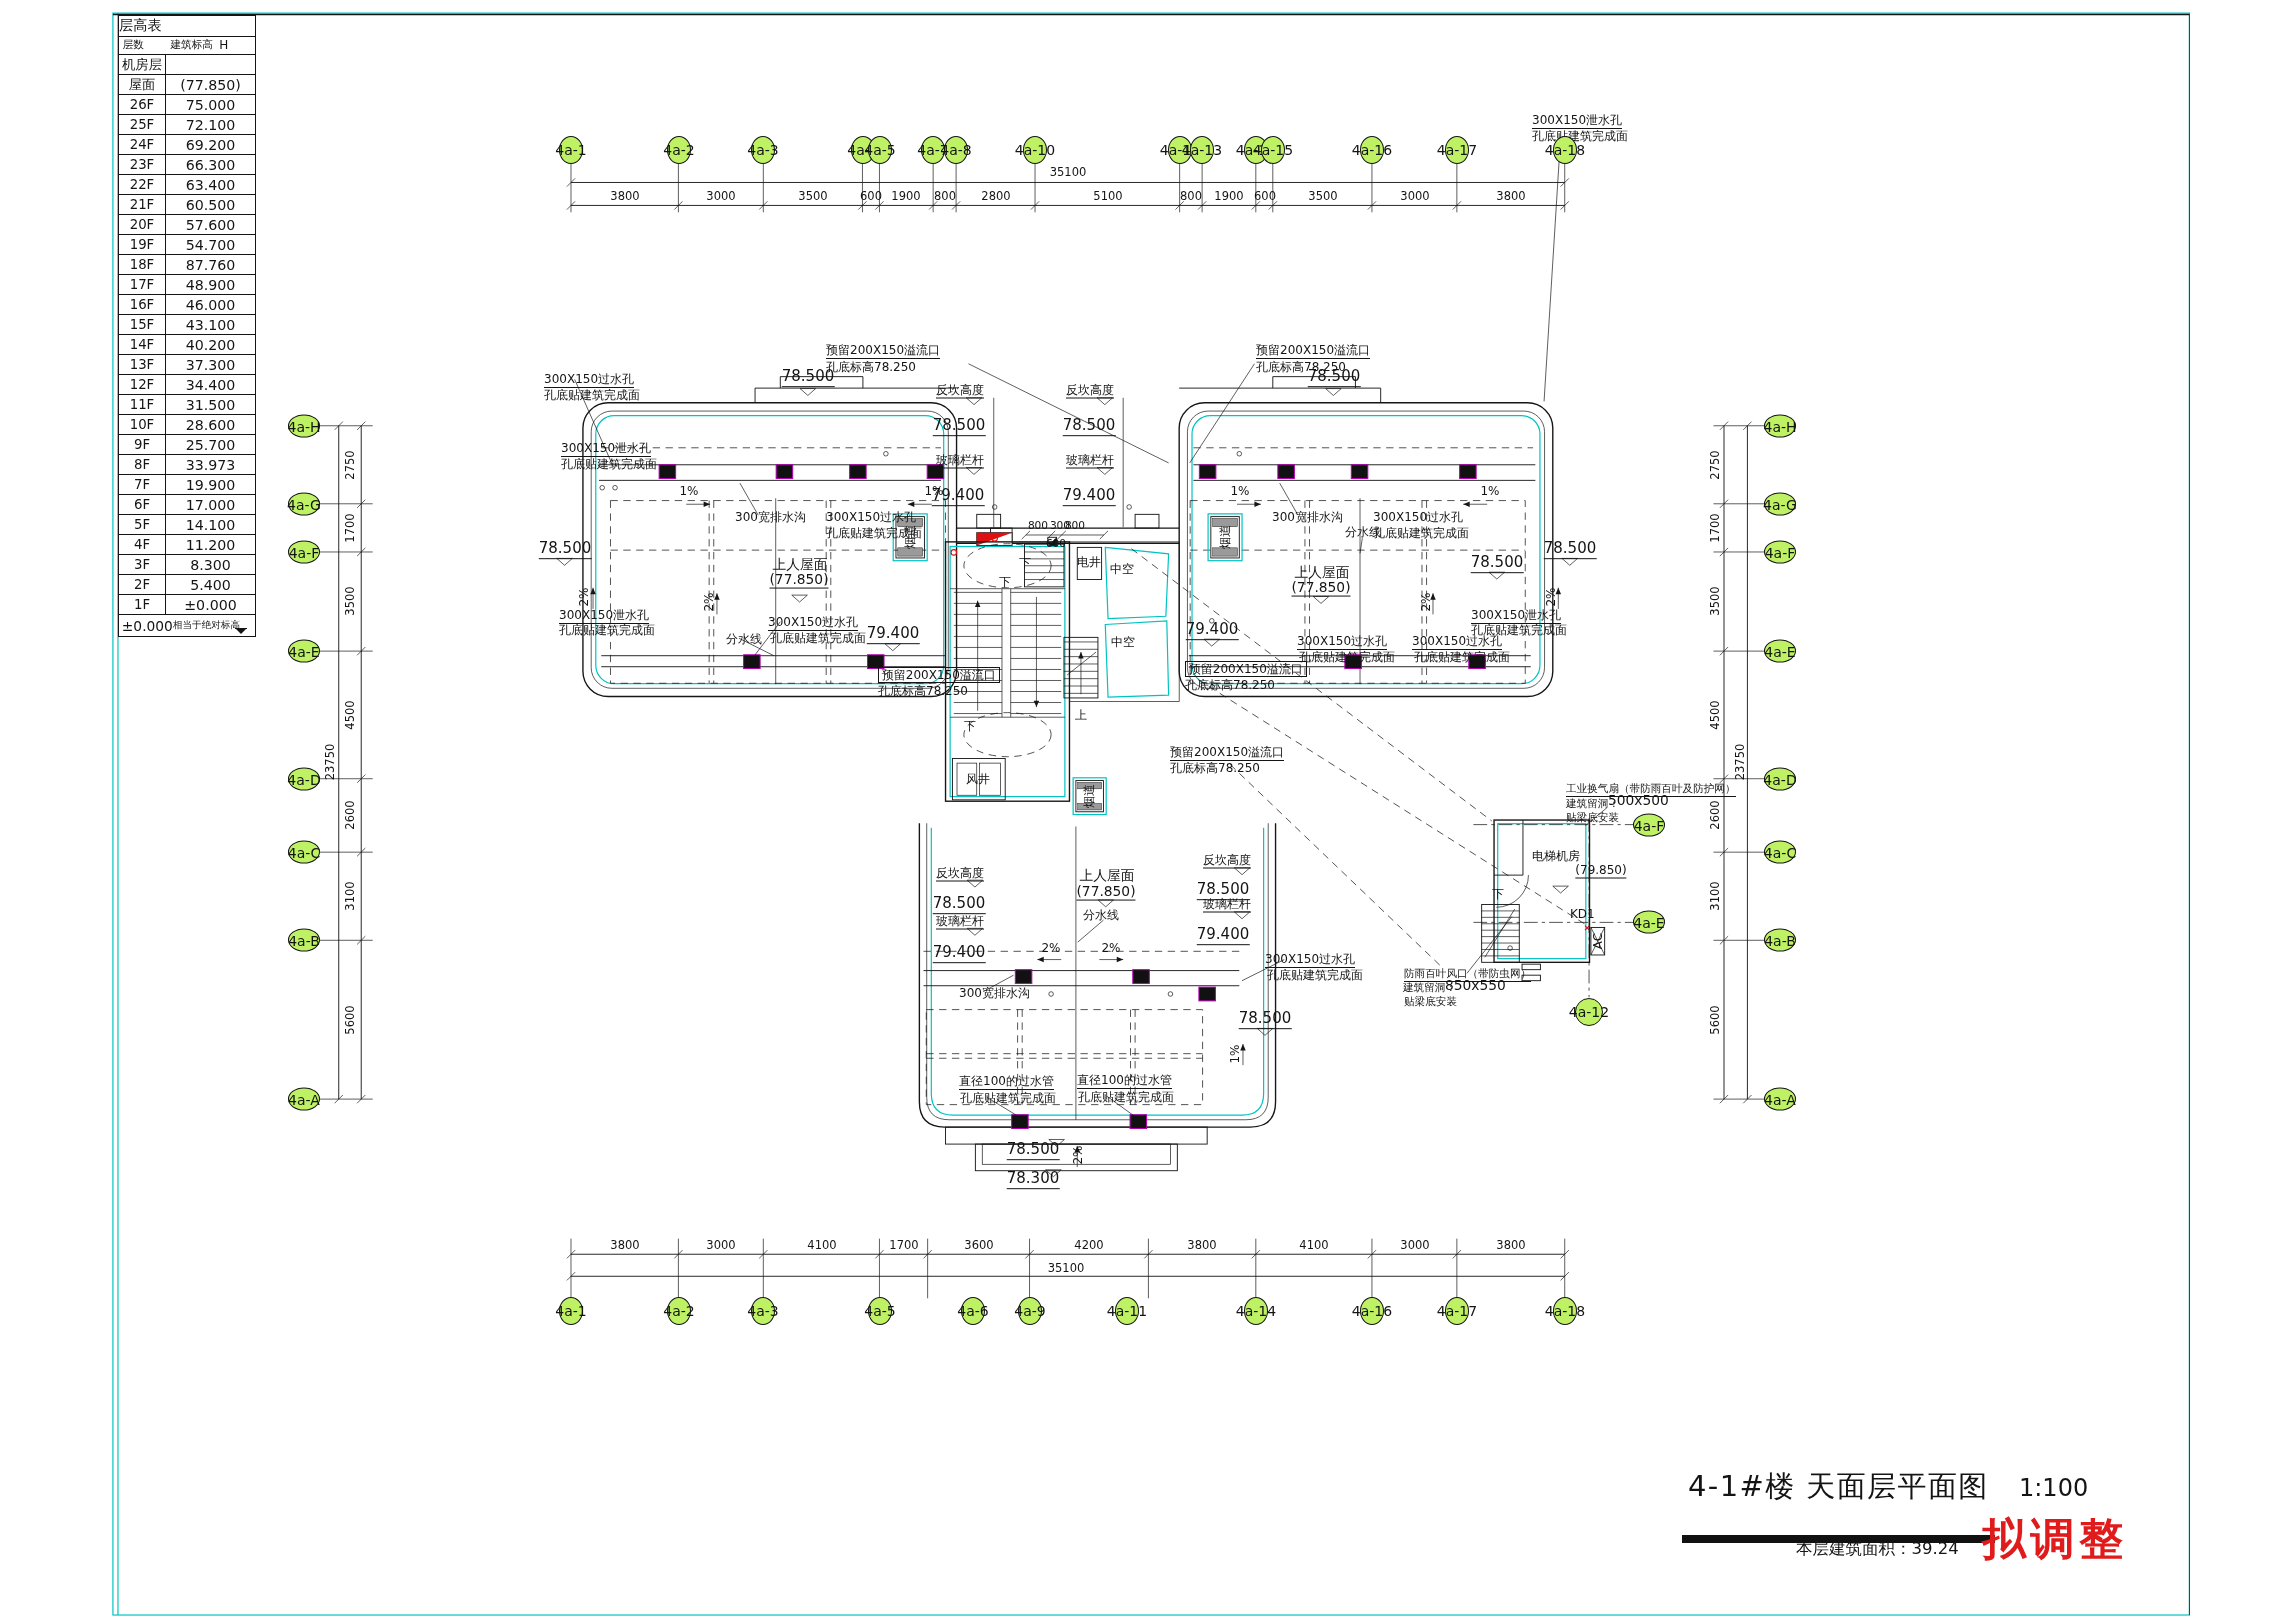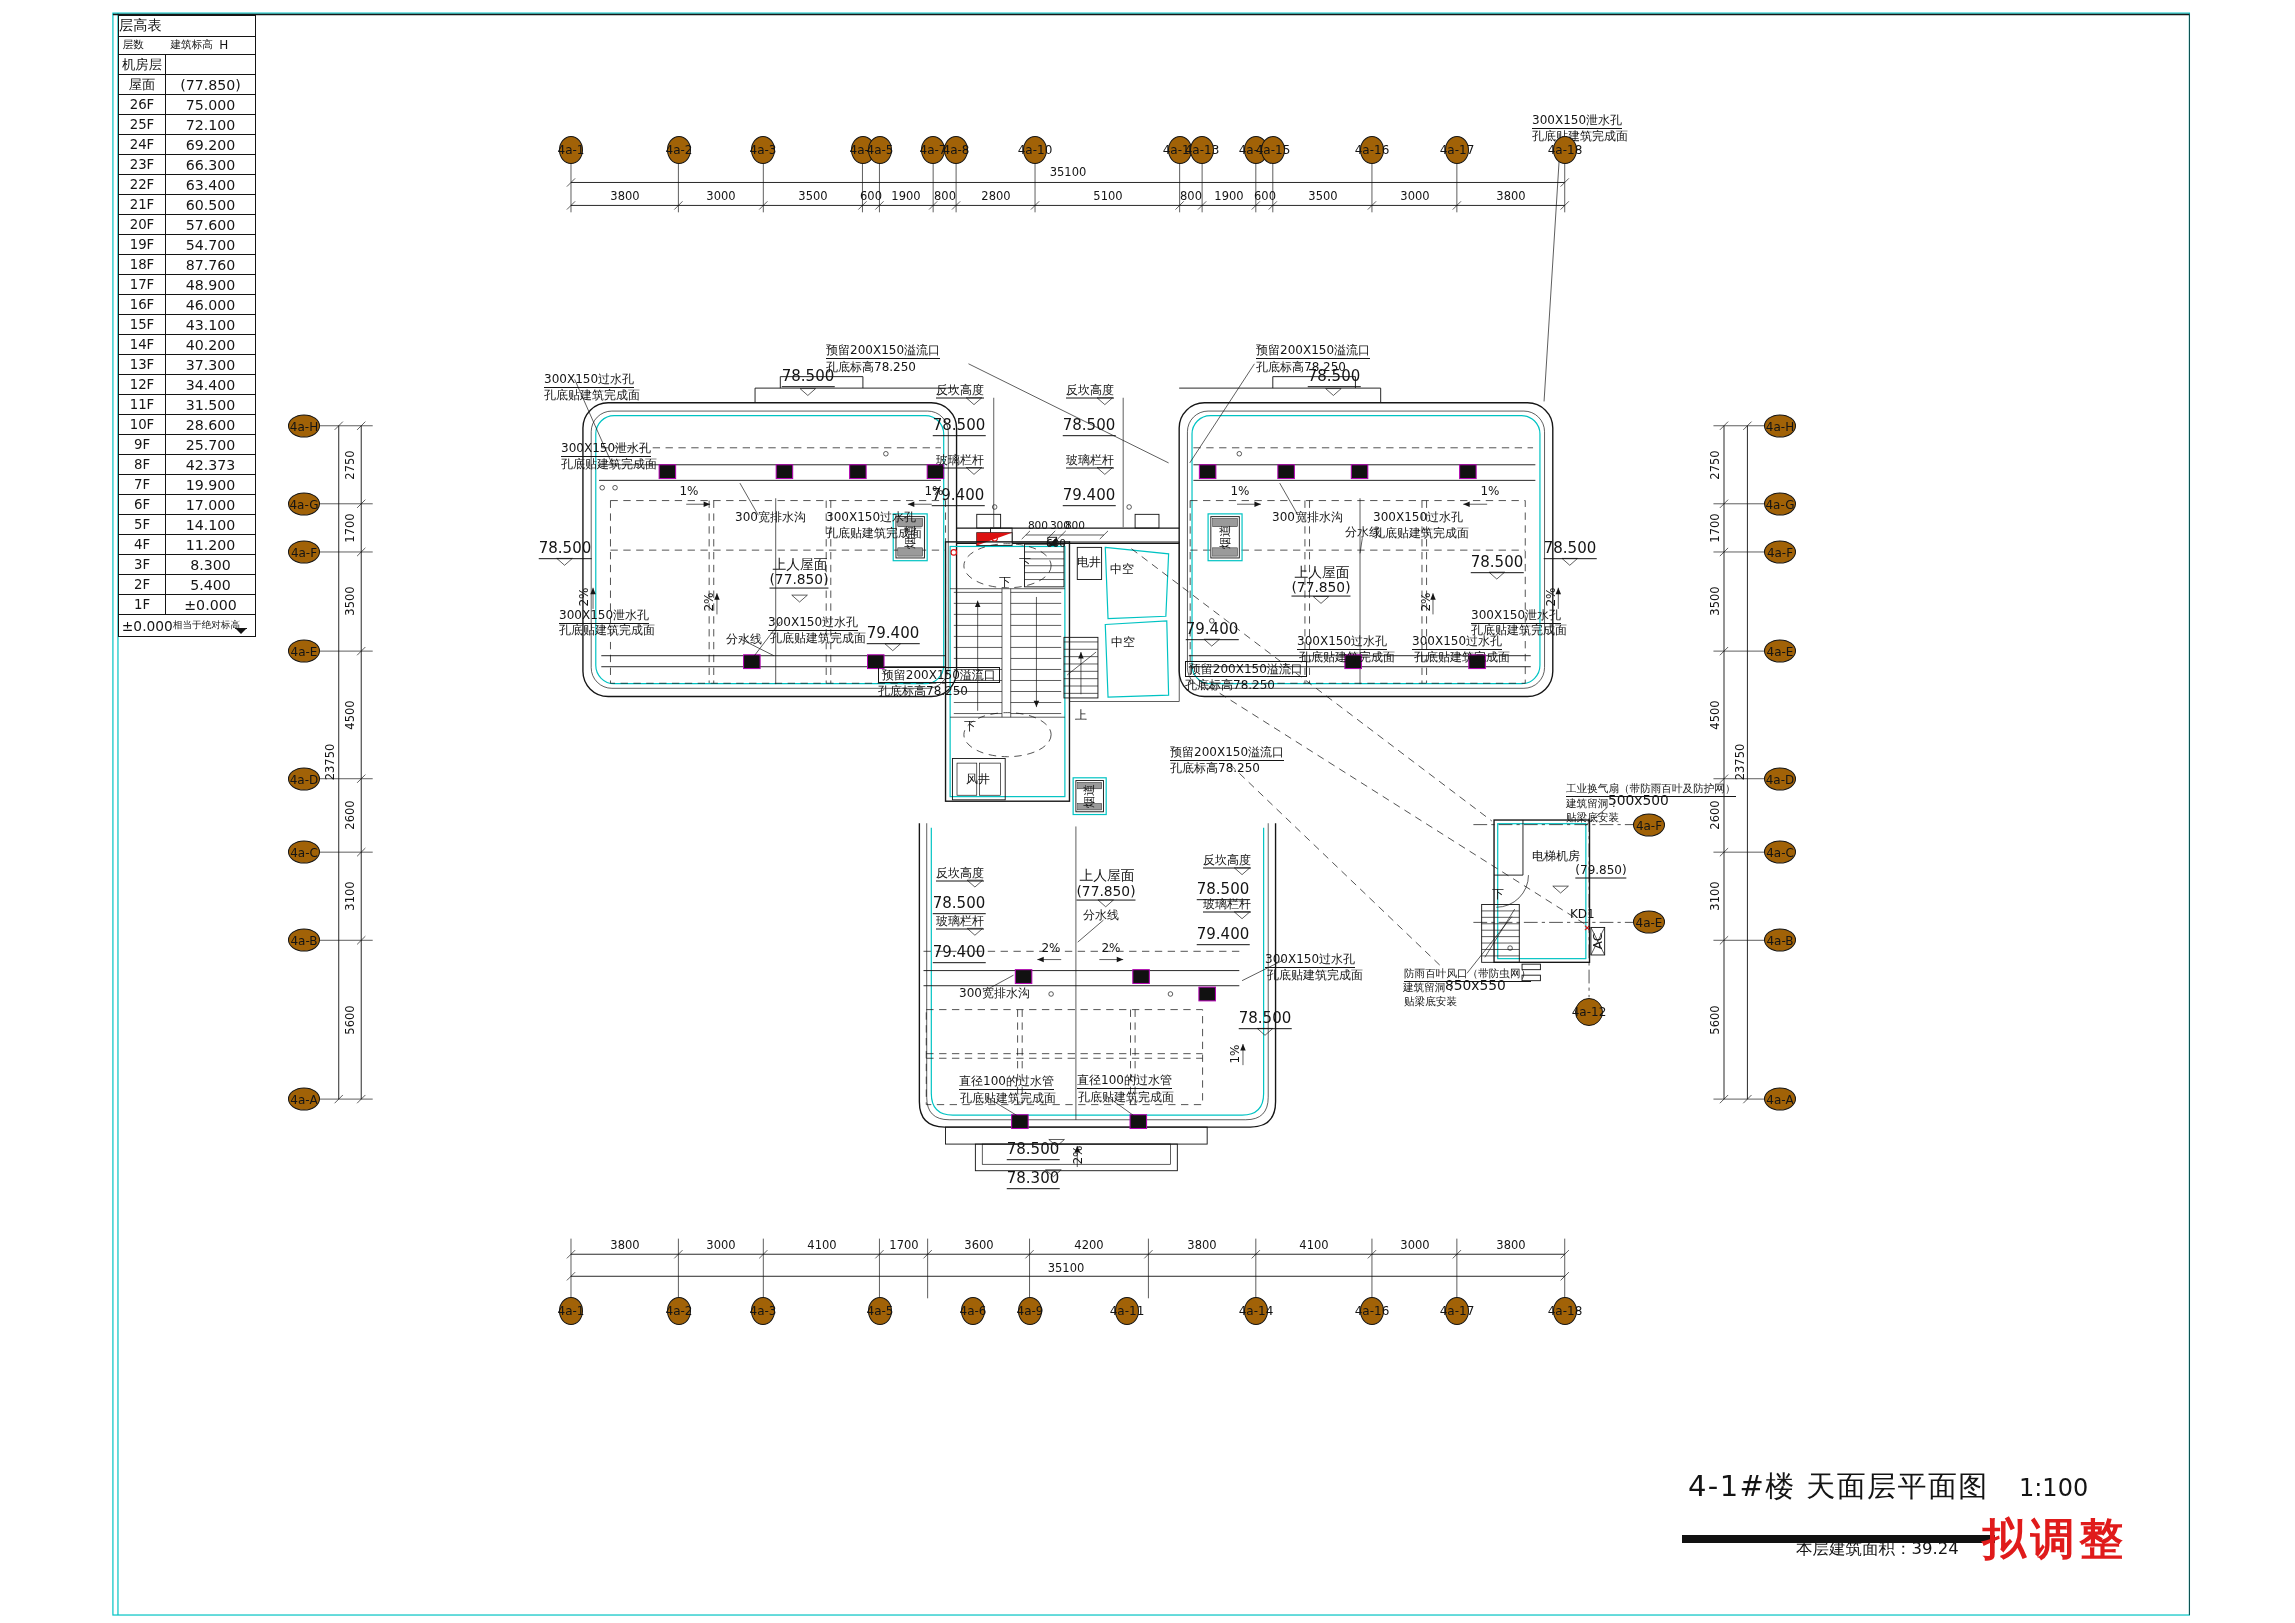--- a/index.html
+++ b/index.html
@@ -21,22 +21,22 @@
   .ann{position:absolute;font-size:12px;line-height:1.05;white-space:nowrap;color:#141414;z-index:5;}
   .c{transform:translate(-50%,-50%);}
   .r{transform:translate(-50%,-50%) rotate(-90deg);}
   .u{border-bottom:1.1px solid #141414;padding-bottom:1.4px;}
   .b{border:1.1px solid #141414;padding:0.9px 2.8px;}
   .lvl{font-size:15px;border-bottom:1.1px solid #141414;padding-bottom:0.9px;}
   .big{font-size:13.8px;}
   .sm{font-size:10.6px;}
   .dimtxt{position:absolute;font-size:11.5px;white-space:nowrap;z-index:5;transform:translate(-50%,-50%);}
   .rot{transform:translate(-50%,-50%) rotate(-90deg);}
-  .bubble{position:absolute;border:1.2px solid #141414;border-radius:50%;background:#a16207;
-          display:flex;align-items:center;justify-content:center;font-size:12px;
+  .bubble{position:absolute;border:1.2px solid #141414;border-radius:50%;background:#bef264;
+          display:flex;align-items:center;justify-content:center;font-size:14px;
           transform:translate(-50%,-50%);z-index:6;white-space:nowrap;}
   
   .ftable{position:absolute;left:118px;top:14.7px;width:136px;border:1.1px solid #141414;background:#fff;z-index:7;}
   .ft-title{height:20px;border-bottom:0.9px solid #141414;font-size:14.2px;display:flex;align-items:center;padding-left:0;}
   .ft-head{height:17.4px;border-bottom:0.9px solid #141414;display:flex;align-items:center;font-size:10.6px;}
   .ft-head .h1{width:46px;padding-left:3.7px;}
   .ft-head .h2{padding-left:1.8px;}
   .ft-head .hh{padding-left:6.4px;font-size:12px;}
   .ft-row{display:flex;border-bottom:0.7px solid #141414;height:19px;align-items:center;}
   .ft-row:last-child{border-bottom:none;}
@@ -527,21 +527,21 @@
           <div class="ft-c2">28.600</div>
         </div>
 
         <div class="ft-row">
           <div class="ft-c1">9F</div>
           <div class="ft-c2">25.700</div>
         </div>
 
         <div class="ft-row">
           <div class="ft-c1">8F</div>
-          <div class="ft-c2">42.373</div>
+          <div class="ft-c2">33.973</div>
         </div>
 
         <div class="ft-row">
           <div class="ft-c1">7F</div>
           <div class="ft-c2">19.900</div>
         </div>
 
         <div class="ft-row">
           <div class="ft-c1">6F</div>
           <div class="ft-c2">17.000</div>

